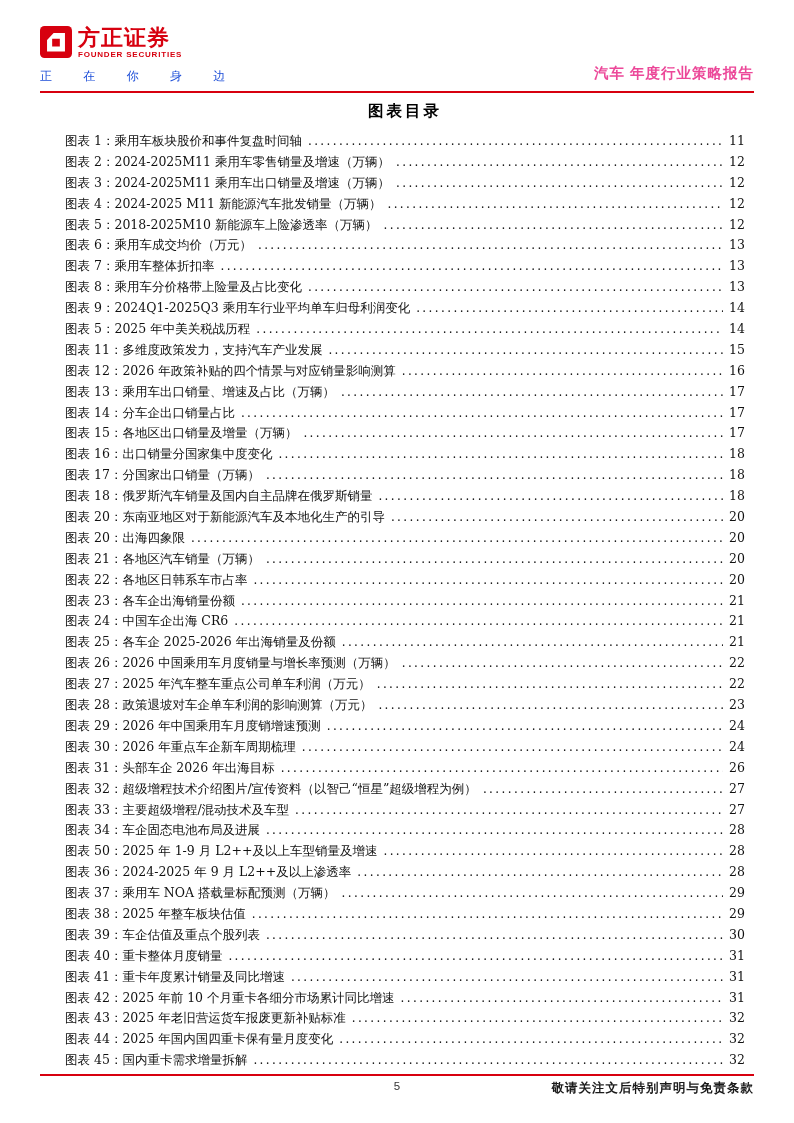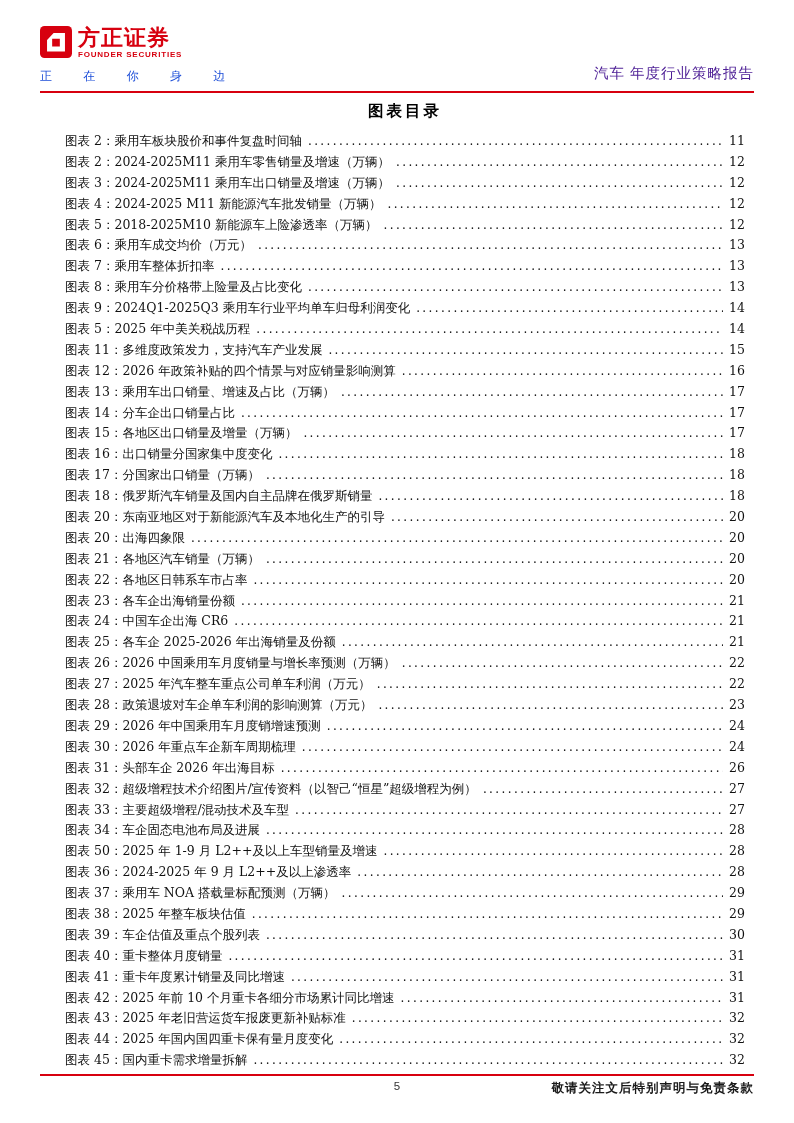--- a/index.html
+++ b/index.html
@@ -29,21 +29,21 @@
     color:#d7000f; letter-spacing:0.8px;
   }
   .slogan {
     margin-top:8px;
     font-family:"Liberation Sans","DejaVu Sans",sans-serif;
     font-size:12px; color:#1d4ed8; letter-spacing:14px; white-space:nowrap;
   }
   .report-tag {
     position:absolute; right:0; bottom:2px;
     font-family:"Liberation Sans","DejaVu Sans",sans-serif;
-    font-weight:normal; font-size:14.5px; color:#4c1d95; letter-spacing:1px;
+    font-weight:bold; font-size:14.5px; color:#ec4899; letter-spacing:1px;
   }
   .header-rule {
     position:absolute; left:40px; right:40px; top:91px;
     height:2px; background:#d7000f;
   }
   
   .doc-title {
     position:absolute; left:16px; right:0; top:101px;
     text-align:center;
     font-size:15.5px; font-weight:bold; letter-spacing:3px; color:#000;
@@ -105,21 +105,21 @@
     </div>
     <div class="slogan">正 在 你 身 边</div>
     <div class="report-tag">汽车 年度行业策略报告</div>
   </div>
   <div class="header-rule"></div>
 
   <div class="doc-title">图表目录</div>
 
   <div class="toc">
       <div class="toc-row">
-      <span class="toc-label">图表 2：乘用车板块股价和事件复盘时间轴</span>
+      <span class="toc-label">图表 1：乘用车板块股价和事件复盘时间轴</span>
       <span class="toc-dots"></span>
       <span class="toc-page">11</span>
     </div>
       <div class="toc-row">
       <span class="toc-label">图表 2：2024-2025M11 乘用车零售销量及增速（万辆）</span>
       <span class="toc-dots"></span>
       <span class="toc-page">12</span>
     </div>
       <div class="toc-row">
       <span class="toc-label">图表 3：2024-2025M11 乘用车出口销量及增速（万辆）</span>

